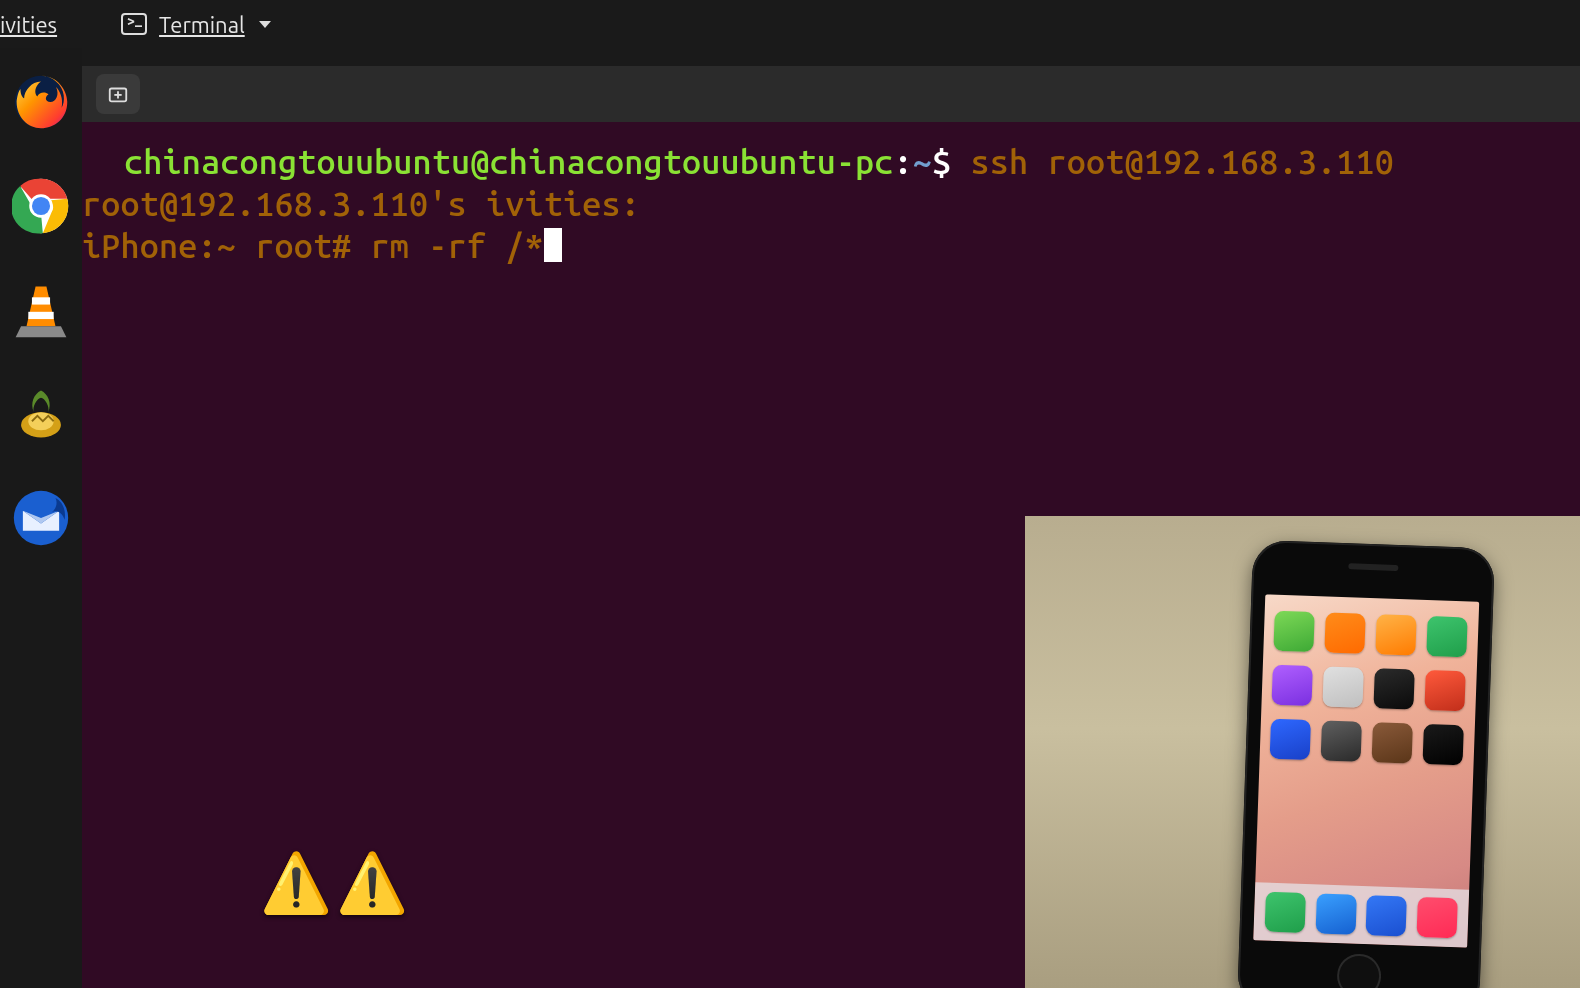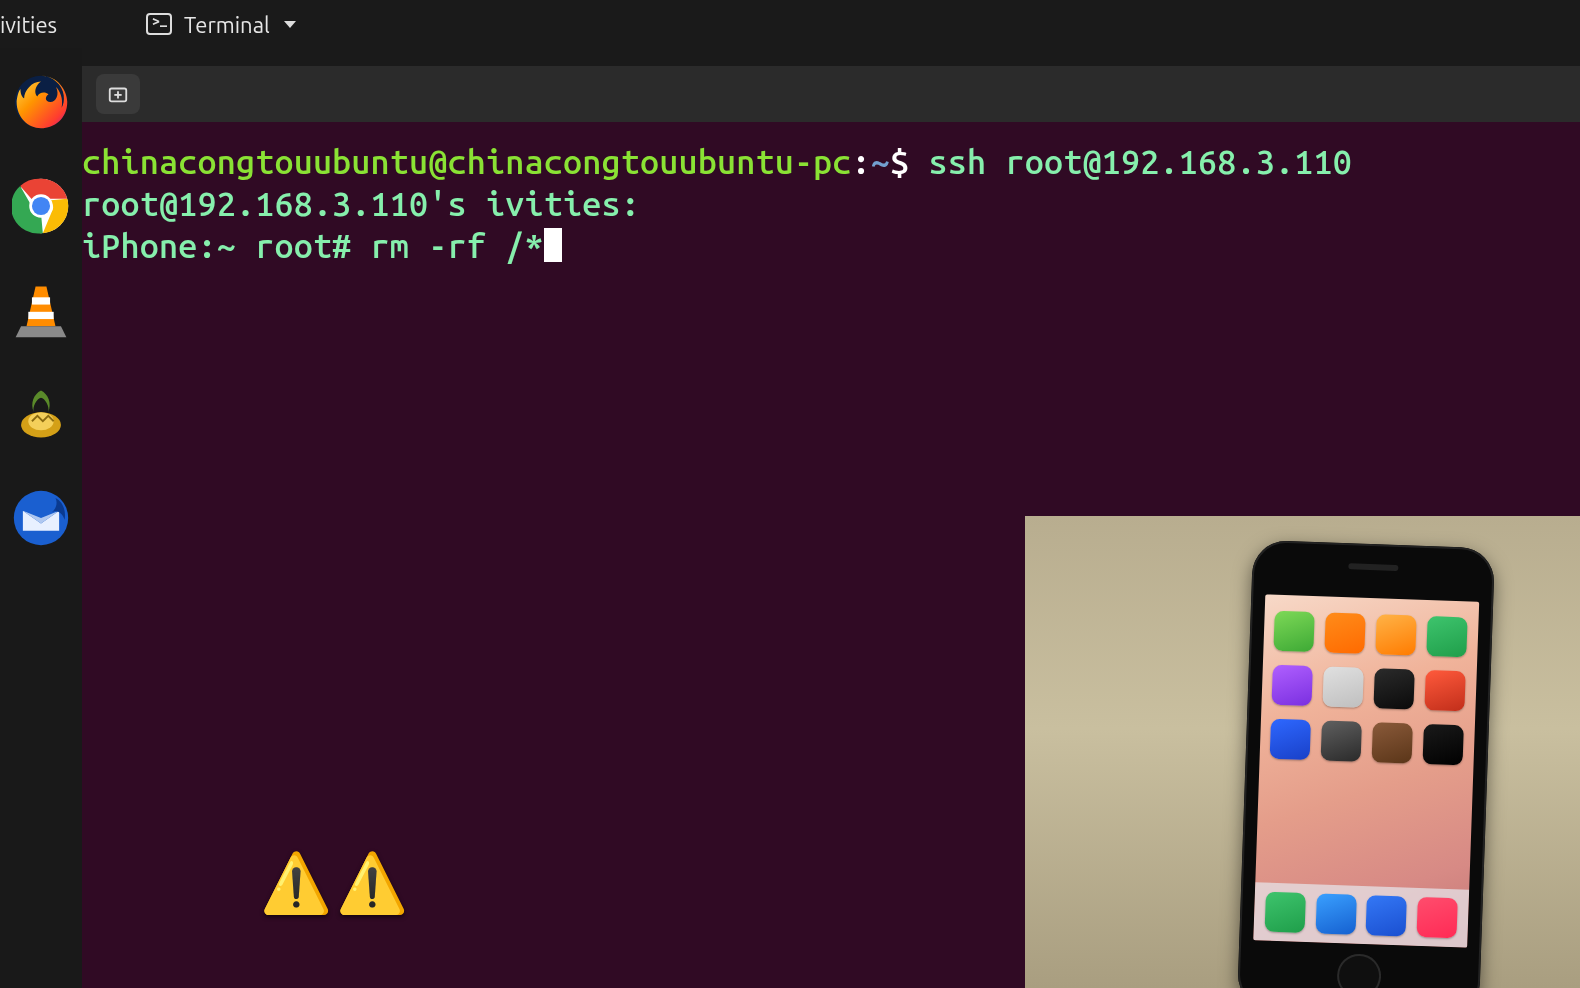--- a/index.html
+++ b/index.html
@@ -6,26 +6,27 @@
   html, body { width: 1580px; height: 988px; overflow: hidden; font-family: "Ubuntu", "DejaVu Sans", sans-serif; background: #000; }
   
   #screen { position: relative; width: 1580px; height: 988px; background: #1a1a1a; }
 
   
   #topbar {
     position: absolute; top: 0; left: 0; right: 0; height: 48px;
     background: #1a1a1a; color: #e6e6e6; display: flex; align-items: center;
     font-size: 22px; font-weight: 400;
     padding-left: 0;
+    text-decoration: underline;
   }
   #topbar .activities-crop {
     padding: 0 20px 0 0; margin-left: 0;
   }
   #topbar .term-app {
-    display: flex; align-items: center; gap: 12px; margin-left: 69px;
+    display: flex; align-items: center; gap: 12px; margin-left: 44px;
   }
   #topbar .term-app .term-icon {
     width: 26px; height: 22px; border: 2px solid #ddd; border-radius: 4px;
     position: relative; background: transparent;
   }
   #topbar .term-app .term-icon::before {
     content: ">"; position: absolute; left: 4px; top: -2px; font-size: 14px; color: #ddd; font-weight: bold;
   }
   #topbar .term-app .term-icon::after {
     content: "_"; position: absolute; left: 12px; top: -4px; font-size: 14px; color: #ddd; font-weight: bold;
@@ -60,25 +61,25 @@
   #term-tabbar .newtab svg { width: 22px; height: 22px; }
 
   #term-body {
     padding: 18px 0 0 0;
     font-family: "Ubuntu Mono", "DejaVu Sans Mono", monospace;
     font-size: 34px; line-height: 42px; font-weight: 500;
     color: #ffffff;
     white-space: pre;
     letter-spacing: 0.2px;
   }
-  .prompt-userhost { color: #8ae234; }
+  .prompt-userhost { color: #8ae234; margin-left: 42px; }
   .prompt-colon { color: #ffffff; }
   .prompt-path { color: #729fcf; }
   .prompt-dollar { color: #ffffff; }
-  .term-text { color: #86efac; }
+  .term-text { color: #a16207; }
   .cursor {
     display: inline-block; width: 18px; height: 34px; background: #ffffff;
     vertical-align: -4px; margin-left: 0;
   }
 
   
   #warning {
     position: absolute; left: 260px; bottom: 68px;
     font-size: 64px; font-weight: 700; color: #ffffff;
     text-shadow: 0 2px 4px rgba(0,0,0,0.6);

